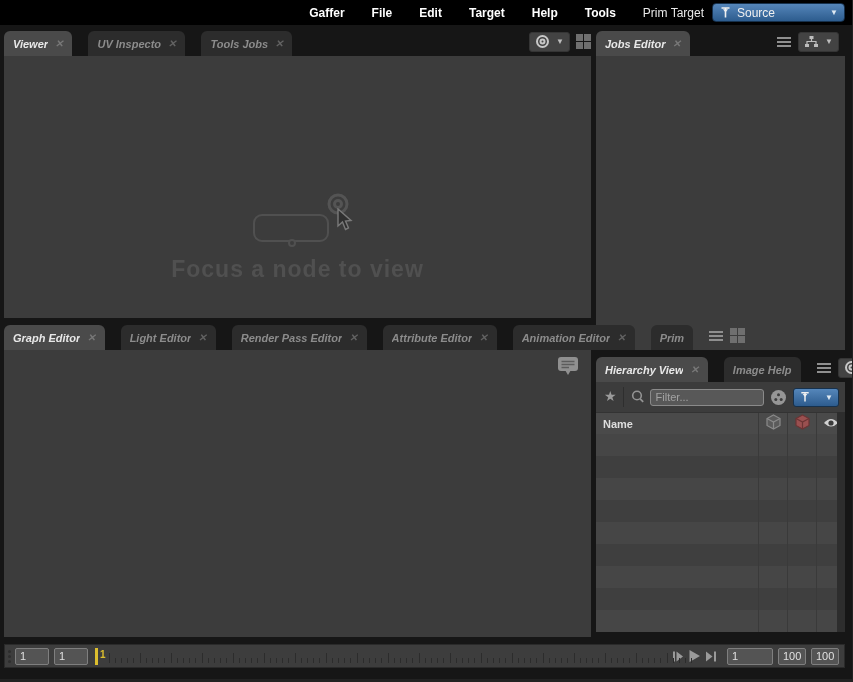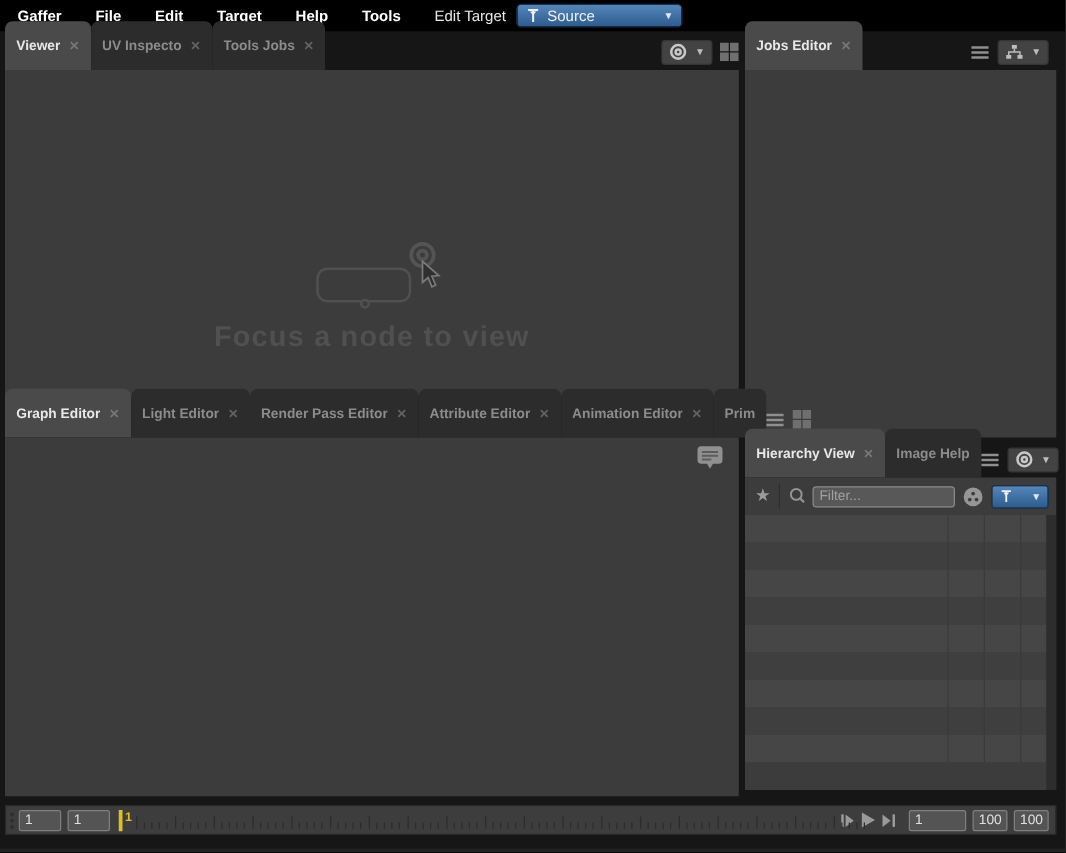--- a/index.html
+++ b/index.html
@@ -5,41 +5,41 @@
   * { margin:0; padding:0; box-sizing:border-box; }
   html,body { background:#000; }
   body { font-family:"Liberation Sans", sans-serif; }
   #window {
     position:relative; width:853px; height:682px; overflow:hidden;
     background:#161616; border-bottom:3px solid #222; border-right:1px solid #222;
   }
   
   #menubar {
     position:absolute; left:0; top:0; width:853px; height:25px; background:#000;
-    display:flex; align-items:center; justify-content:flex-start;
+    display:flex; align-items:center; justify-content:flex-end;
   }
   .menu-items { display:flex; align-items:center; padding-left:14px; }
   .menu-item { color:#fff; font-size:12px; font-weight:bold; margin-right:27px; cursor:default; }
   .menubar-right { display:flex; align-items:center; padding-right:8px; }
   .edit-target-label { color:#e8e8e8; font-size:12px; margin-right:8px; }
   .edit-target-select {
     width:133px; height:19px; border-radius:4px; border:1px solid #173least;
     border:1px solid #16314d;
     background:linear-gradient(#5586ba, #2d5c8e);
     display:flex; align-items:center; padding:0 6px; color:#fff; font-size:11px; font-weight:bold;
   }
   .edit-target-select .sel-label { flex:1; margin-left:5px; font-weight:normal; font-size:12px; color:#f0f0f0;}
   .caret { font-size:8px; color:#dfe9f2; }
   
   .panel { position:absolute; }
   .tabbar { height:26px; display:flex; align-items:flex-end; background:transparent; }
   .tab {
-    height:39px; display:flex; align-items:center; padding:0 9px;
-    background:#2c2c2c; border-radius:6px 6px 0 0; margin-right:0;
-    font-size:11px; font-weight:bold; color:#8c8c8c; cursor:default; white-space:nowrap;
+    height:25px; display:flex; align-items:center; padding:0 9px;
+    background:#2c2c2c; border-radius:6px 6px 0 0; margin-right:16px;
+    font-size:11px; font-weight:bold; color:#8c8c8c; cursor:default; white-space:nowrap;font-style:italic;
   }
   .tab.active { background:#4a4a4a; color:#e8e8e8; }
   .tab .tab-label { overflow:hidden; }
   .tab-close { margin-left:7px; font-size:10px; font-weight:bold; color:#636363; }
   .tab.active .tab-close { color:#787878; }
   .tabbar-tools { margin-left:auto; display:flex; align-items:center; height:26px; padding-bottom:3px; }
   .tool-btn {
     height:20px; background:#434343; border:1px solid #353535; border-radius:3px;
     display:flex; align-items:center; padding:0 5px; margin-right:6px;
   }
@@ -129,21 +129,21 @@
   <div id="menubar">
     <div class="menu-items" id="menu-items">
         <div class="menu-item">Gaffer</div>
         <div class="menu-item">File</div>
         <div class="menu-item">Edit</div>
         <div class="menu-item">Target</div>
         <div class="menu-item">Help</div>
         <div class="menu-item">Tools</div>
       </div>
     <div class="menubar-right">
-      <span class="edit-target-label">Edit Target</span>
+      <span class="edit-target-label">Prim Target</span>
       <div class="edit-target-select">
         <span style="display:flex;">
           <svg width="13" height="13" viewBox="0 0 13 13">
               <path d="M2.5 2 H10.5 M6.5 2 V11.5" stroke="#f0f0f0" stroke-width="1.6" fill="none"></path>
               <polygon points="4,3.2 9,3.2 6.5,6.4" fill="#f0f0f0"></polygon>
             </svg>
         </span>
         <span class="sel-label">Source</span>
         <span class="caret">▼</span>
       </div>
@@ -331,20 +331,47 @@
             </svg>
         </span>
         <div class="mini-select">
           <span style="display:flex;">
             <svg width="12" height="12" viewBox="0 0 13 13">
                 <path d="M2.5 2 H10.5 M6.5 2 V11.5" stroke="#f0f0f0" stroke-width="1.6" fill="none"></path>
                 <polygon points="4,3.2 9,3.2 6.5,6.4" fill="#f0f0f0"></polygon>
               </svg>
           </span>
           <span class="caret">▼</span>
+        </div>
+      </div>
+      <div class="htable-header">
+        <div class="hname-cell">Name</div>
+        <div class="hicon-cell">
+          <span>
+            <svg width="15" height="16" viewBox="0 0 15 16">
+                <polygon points="7.5,1 14,4.5 14,11.5 7.5,15 1,11.5 1,4.5" fill="#5b5b5b" stroke="#8a8a8a" stroke-width="1.2"></polygon>
+                <path d="M1 4.5 L7.5 8 L14 4.5 M7.5 8 V15" stroke="#8a8a8a" stroke-width="1.2" fill="none"></path>
+              </svg>
+          </span>
+        </div>
+        <div class="hicon-cell">
+          <span>
+            <svg width="15" height="16" viewBox="0 0 15 16">
+                <polygon points="7.5,1 14,4.5 14,11.5 7.5,15 1,11.5 1,4.5" fill="#9a5050" stroke="#6b3434" stroke-width="1.2"></polygon>
+                <path d="M1 4.5 L7.5 8 L14 4.5 M7.5 8 V15" stroke="#6b3434" stroke-width="1.2" fill="none"></path>
+              </svg>
+          </span>
+        </div>
+        <div class="hicon-cell">
+          <span>
+            <svg width="16" height="12" viewBox="0 0 16 12">
+                <path d="M1 6 Q8 -2 15 6 Q8 13 1 6 Z" fill="#d2d2d2"></path>
+                <circle cx="8" cy="6" r="2.6" fill="#3a3a3a"></circle>
+              </svg>
+          </span>
         </div>
       </div>
       <div class="hrows" id="hier-rows">
           <div class="hrow">
             <div class="hcell-name"></div>
             <div class="hcell-icon"></div>
             <div class="hcell-icon"></div>
             <div class="hcell-icon"></div>
           </div>
           <div class="hrow alt">

